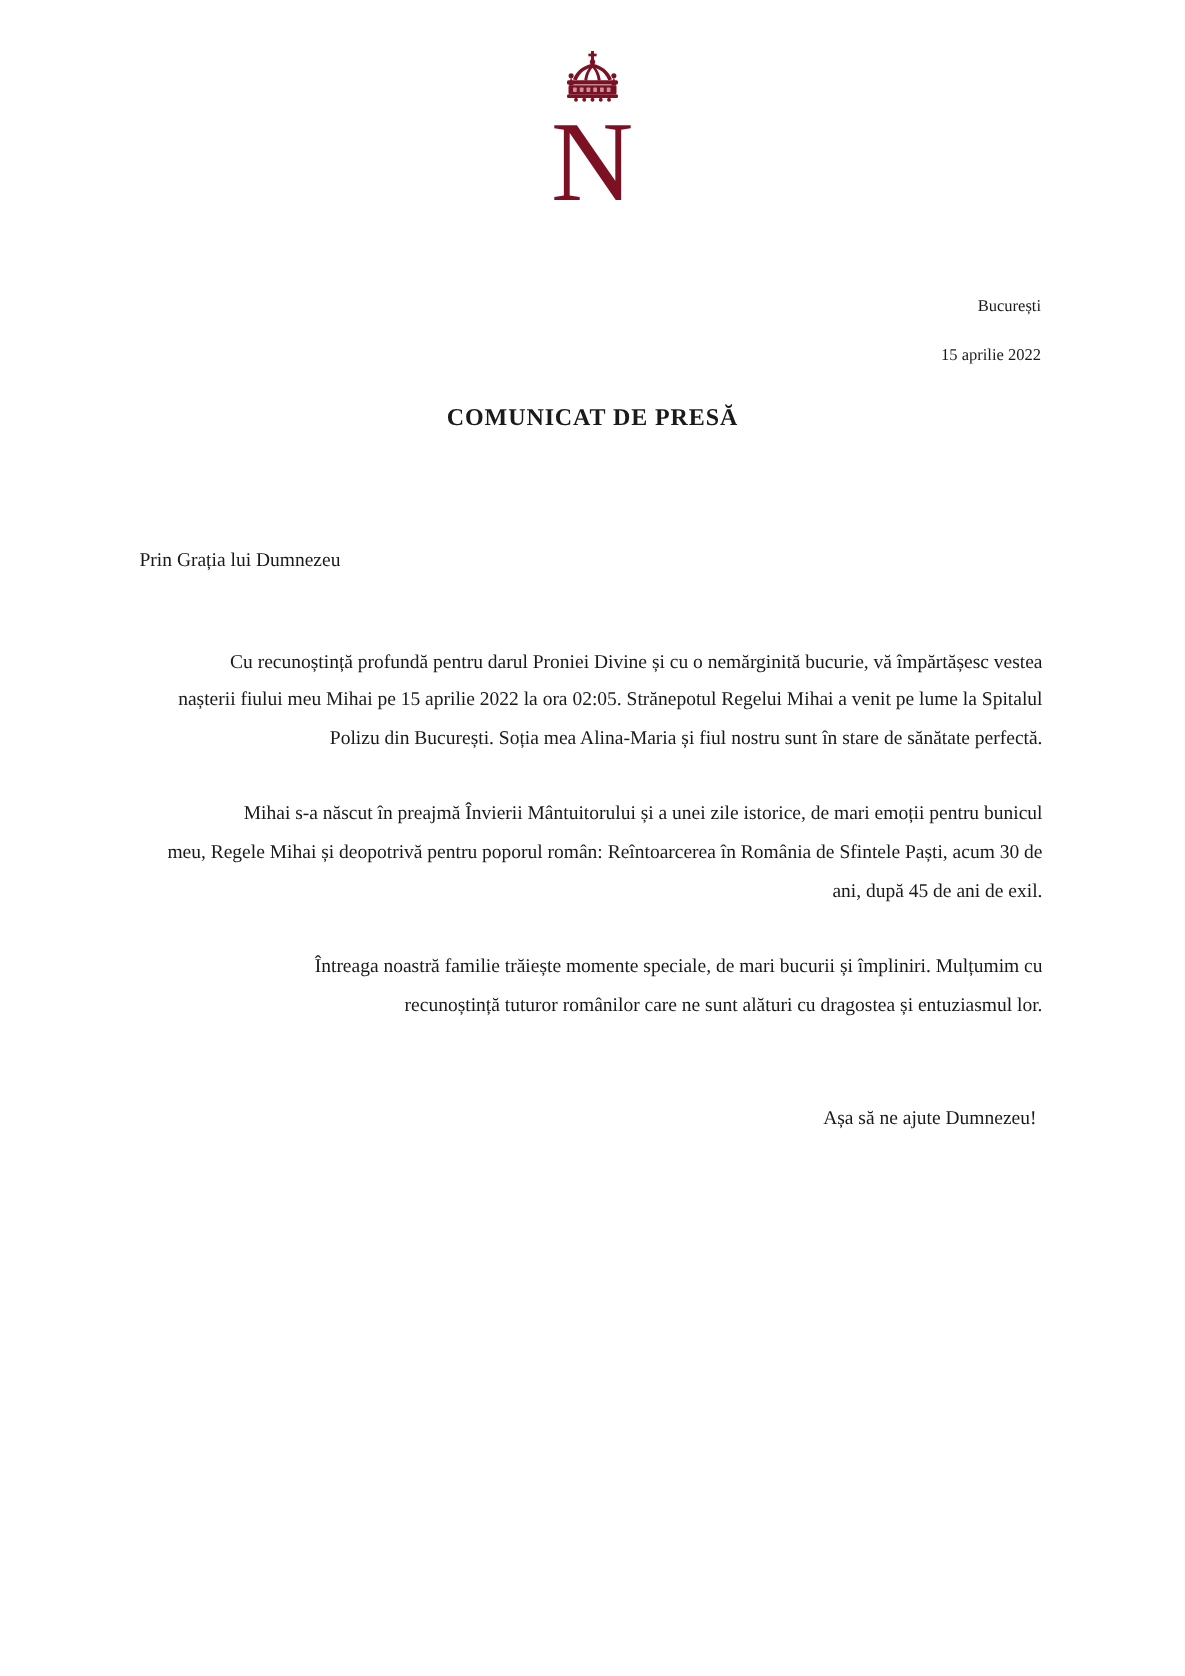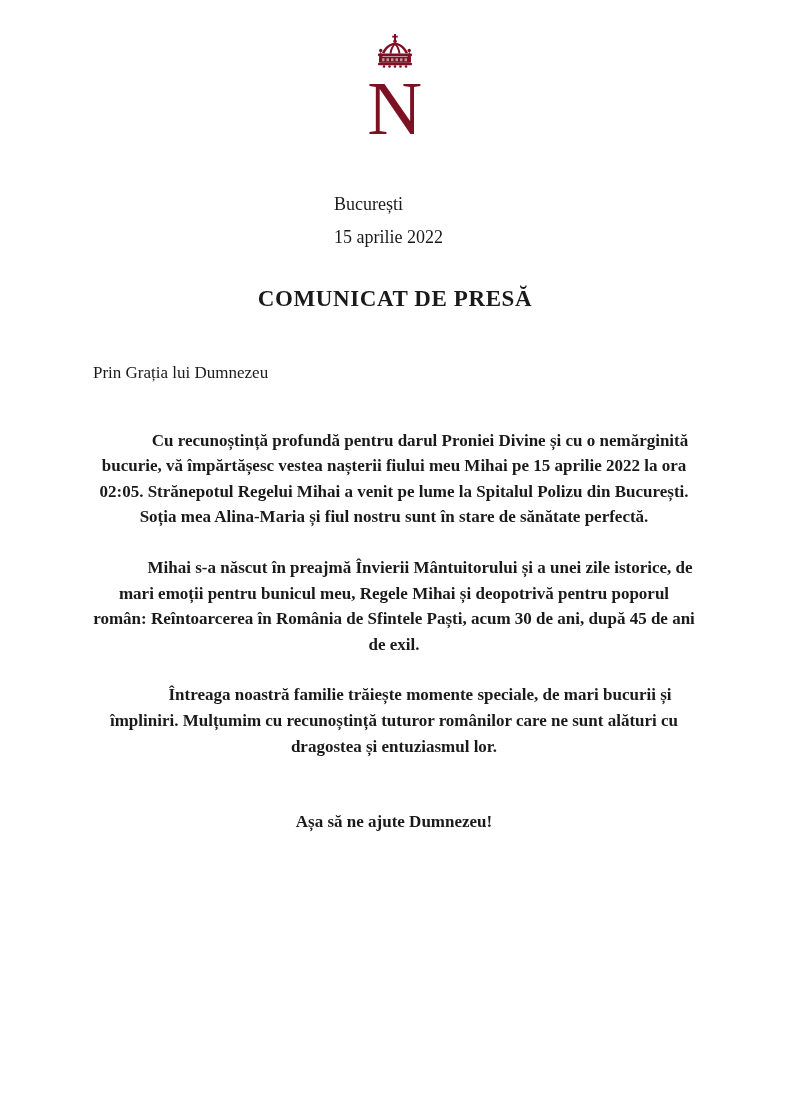--- a/index.html
+++ b/index.html
@@ -45,54 +45,53 @@
     letter-spacing: 0.5px;
     color: #7d1124;
   }
 
   
   .dateline {
     position: absolute;
     top: 188px;
     right: 96px;
     width: 360px;
-    text-align: left;
-    font-size: 18px;
+    text-align: right;
+    font-size: 11px;
     line-height: 33px;
   }
   .dateline div { white-space: nowrap; }
 
   
   .doc-title {
     position: absolute;
-    top: 286px;
+    top: 270px;
     left: 0;
     right: 0;
     text-align: center;
-    font-size: 23px;
+    font-size: 16px;
     font-weight: bold;
     letter-spacing: 0.6px;
   }
 
   
   .body-area {
     position: absolute;
     top: 360px;
     left: 93px;
     width: 602px;
-    font-size: 17px;
+    font-size: 13px;
     line-height: 25.6px;
   }
   .salutation { margin: 0 0 0 0; }
   .salutation div { white-space: nowrap; }
 
   .para {
     margin: 0;
-    text-align: center;
-    font-weight: bold;
+    text-align: right;
   }
   .para.indented { text-indent: 52px; }
 
   .gap-lg { height: 42px; }
   .gap-md { height: 25px; }
   .gap-sm { height: 23px; }
 
   .closing { margin: 4px; }
 </style>
 </head>

